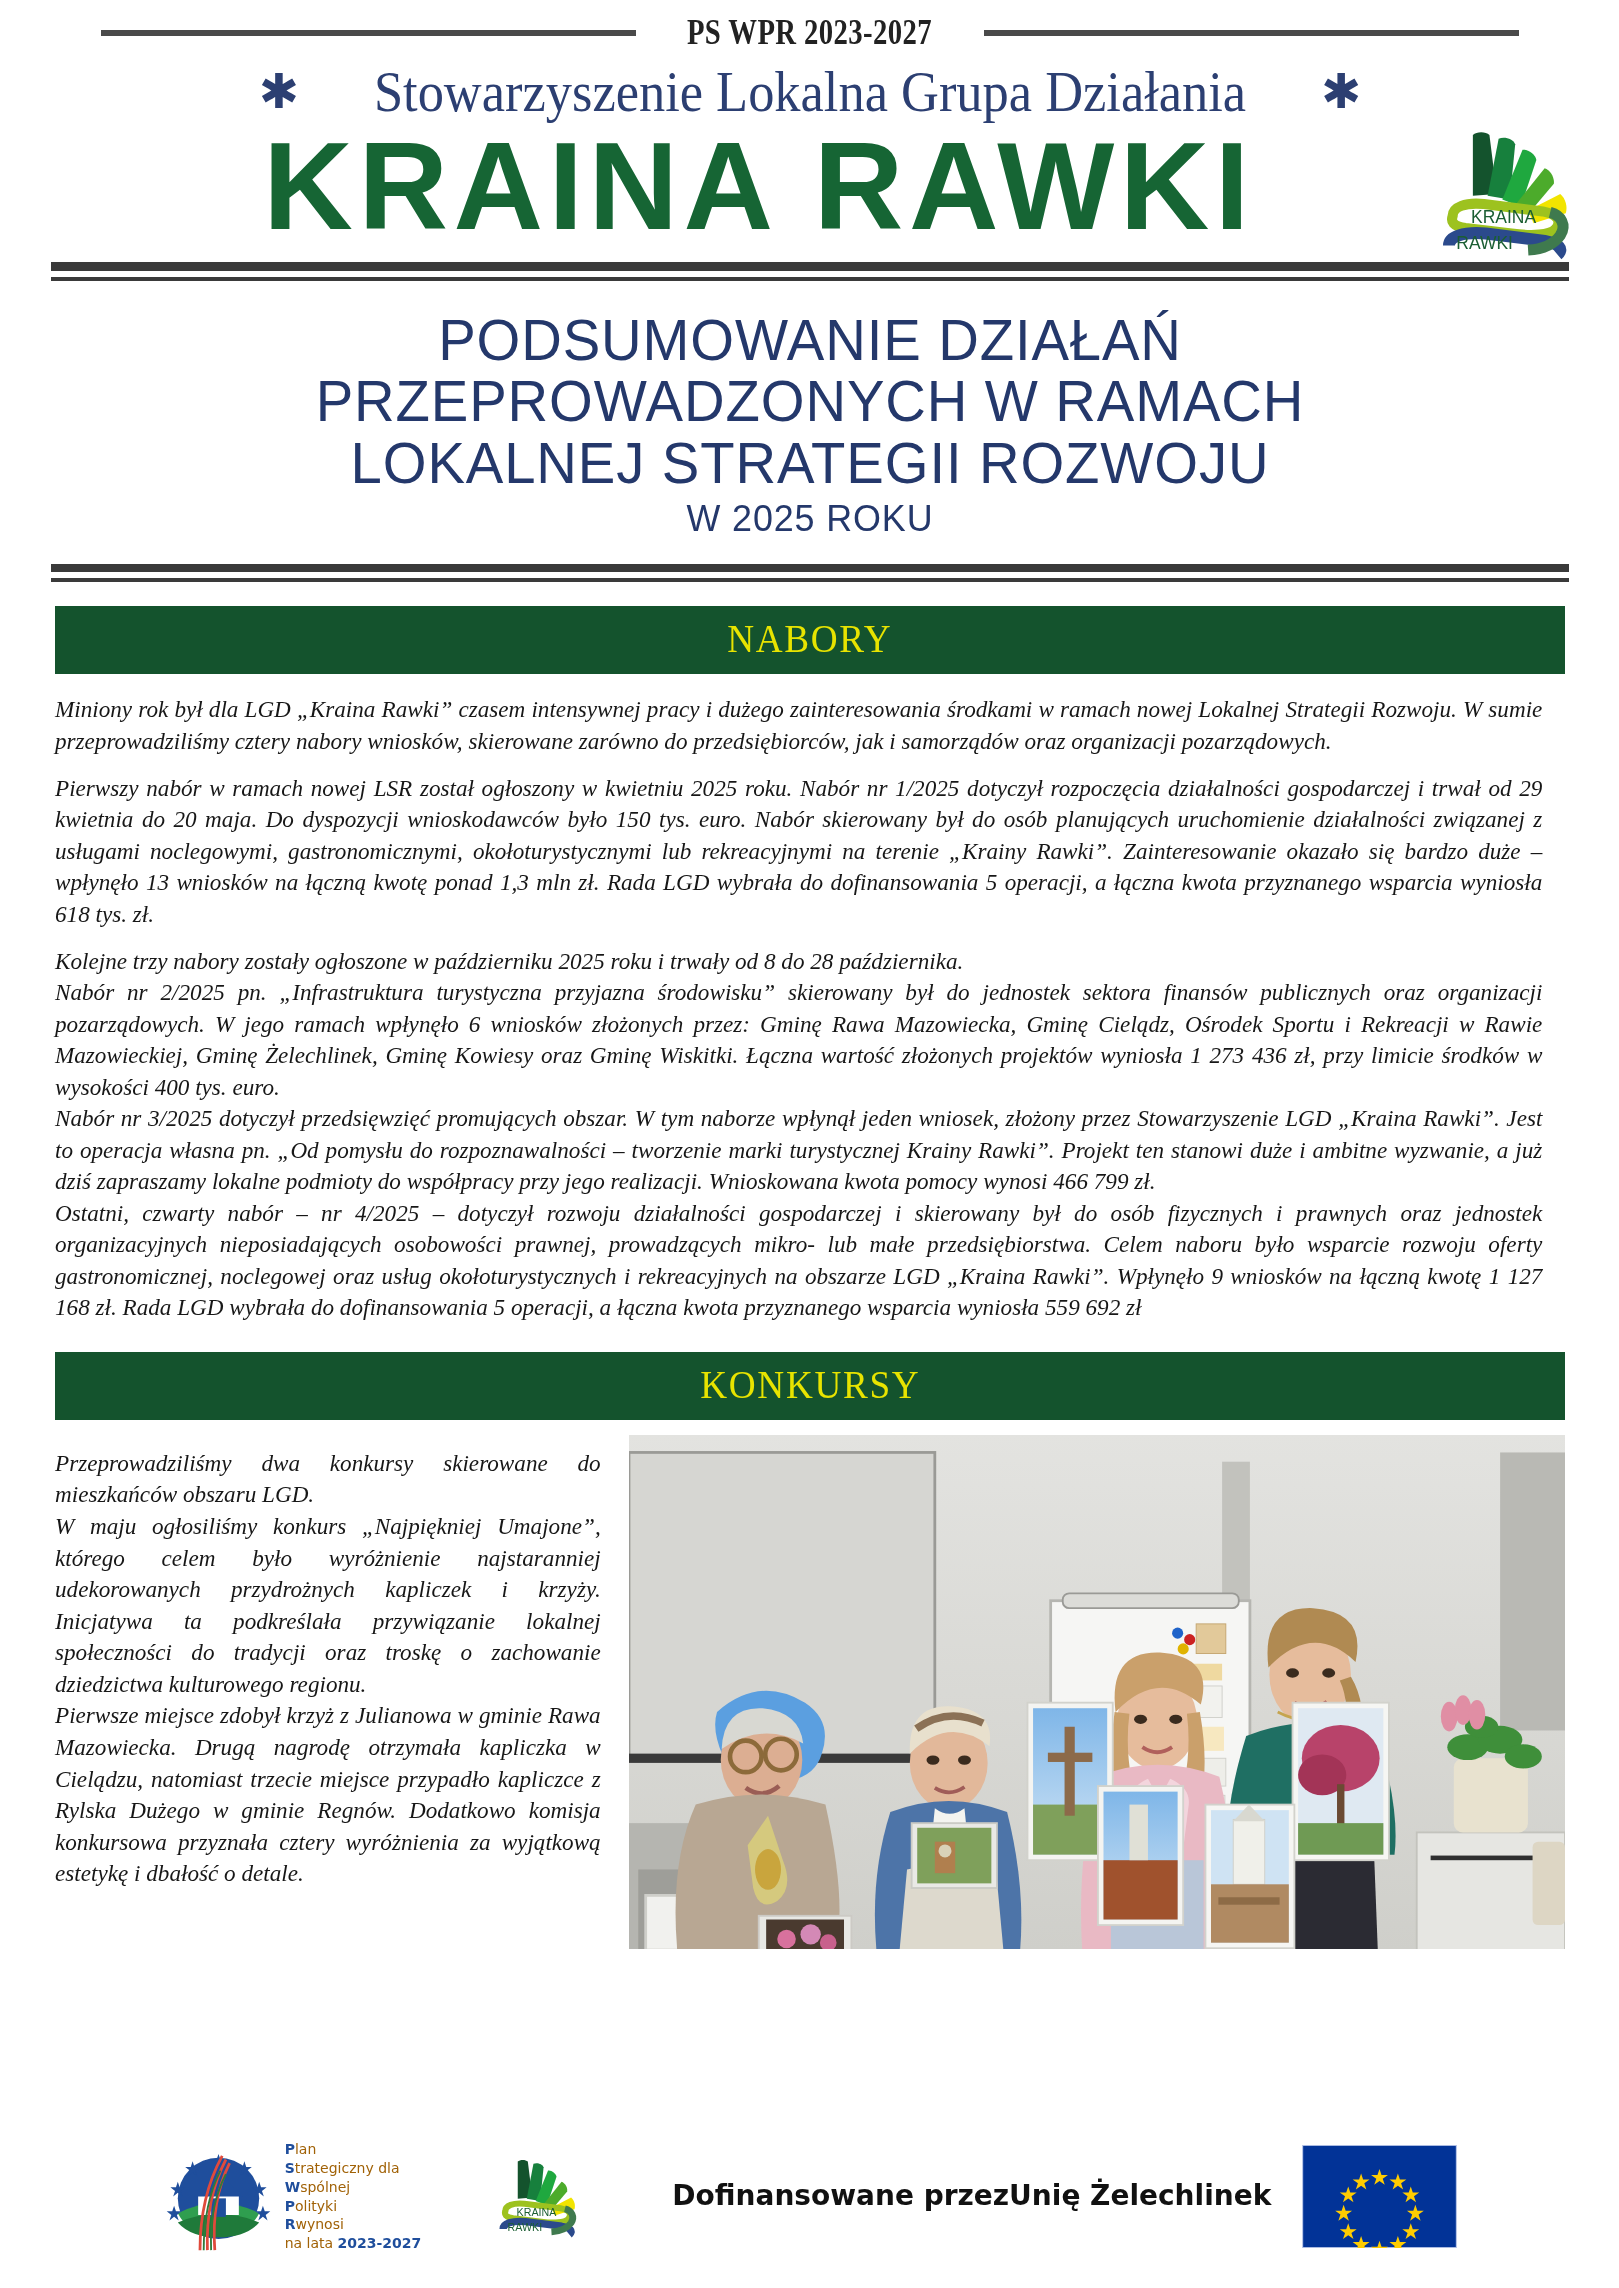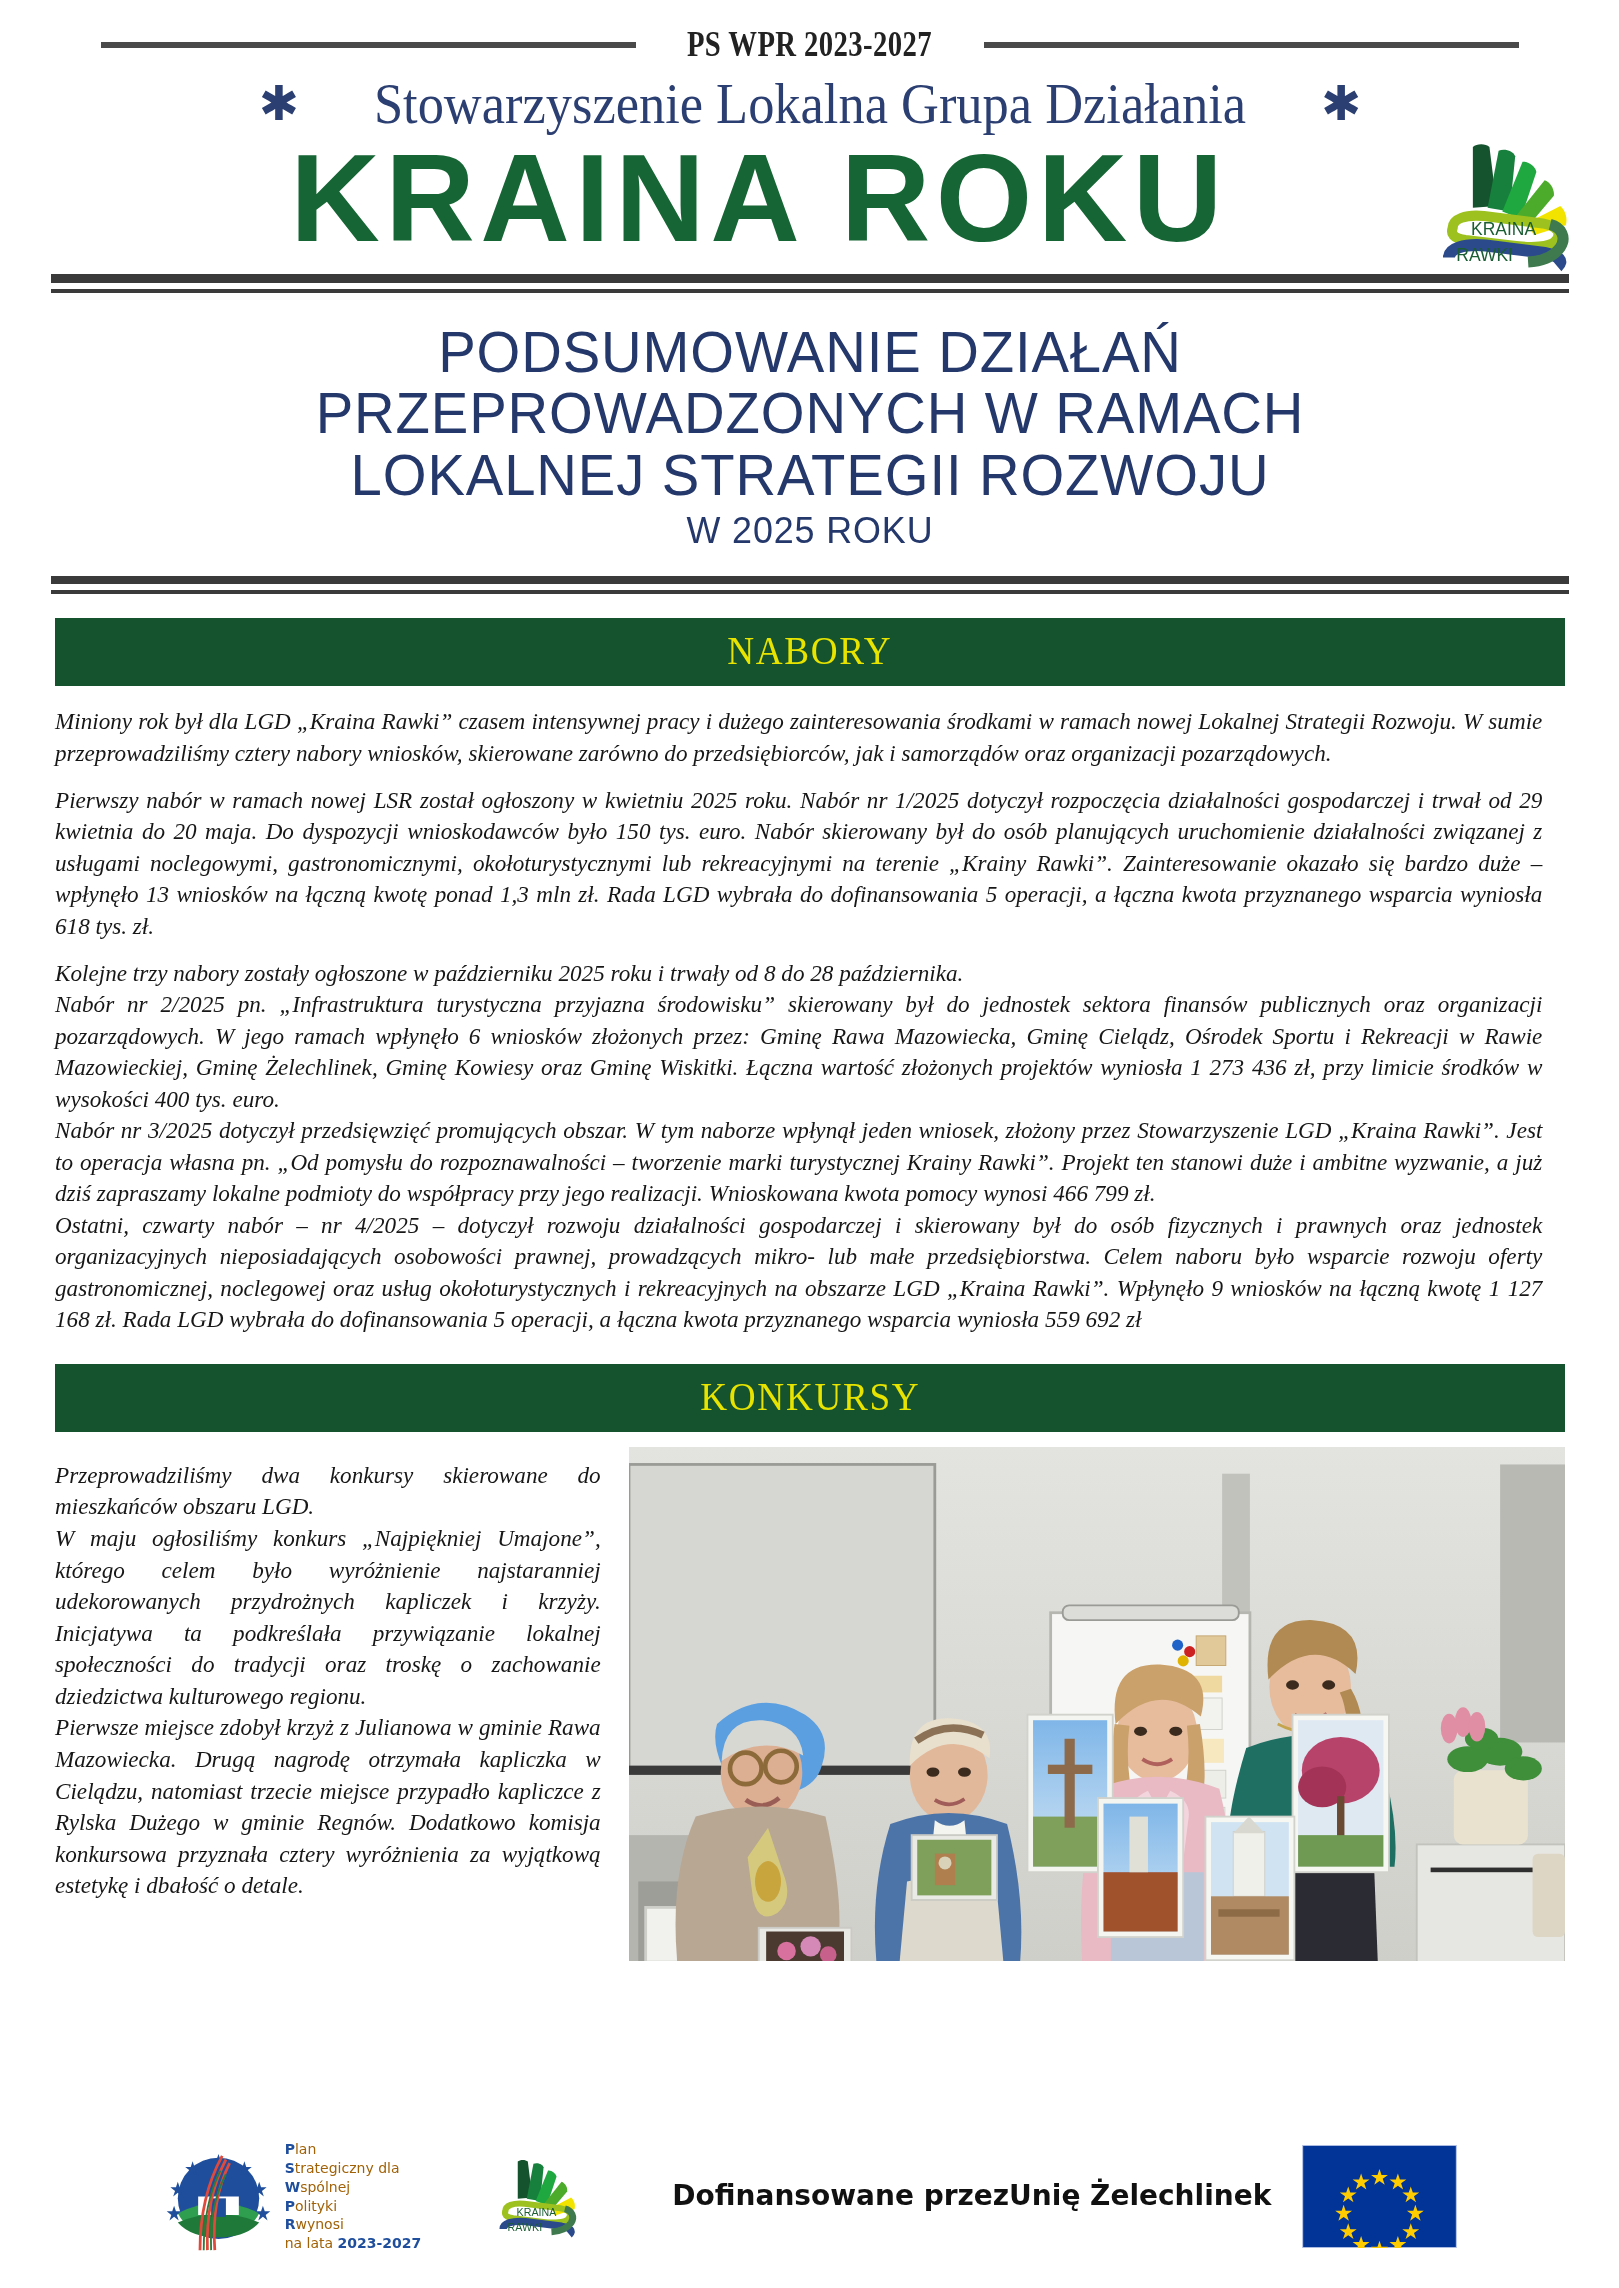--- a/index.html
+++ b/index.html
@@ -6,21 +6,21 @@
   html, body { margin:0; padding:0; }
   body {
     width:1620px; height:2289px;
     background:#ffffff;
     font-family:"Liberation Serif", serif;
     overflow:hidden;
     position:relative;
   }
 
   
-  .masthead { padding:25px 51px 0 51px; position:relative; }
+  .masthead { padding:13px 51px 0 51px; position:relative; }
 
   .kicker-row {
     display:flex; align-items:center; justify-content:center;
     gap:24px; margin-bottom:5.5px;
   }
   .kicker-rule { flex:0 0 auto; width:535px; height:6.5px; background:#4a4a4a; }
   .kicker-text {
     font-family:"Liberation Serif", serif;
     font-weight:bold; font-size:35px; color:#222; letter-spacing:0.5px;
     white-space:nowrap;
@@ -144,21 +144,21 @@
     <div class="kicker-rule"></div>
   </div>
 
   <div class="assoc-row">
     <span class="star-glyph">✱</span>
     <span class="assoc-title">Stowarzyszenie Lokalna Grupa Działania</span>
     <span class="star-glyph">✱</span>
   </div>
 
   <div class="bigname-row">
-    <div class="bigname">KRAINA ROKU</div>
+    <div class="bigname">KRAINA RAWKI</div>
 
     <div class="kr-logo" style="left:1381px; top:5.5px; width:194px; height:138px;">
       <svg width="194" height="138" viewBox="0 0 210 150">
         <g>
           <path d="M44 12 C48 8 58 8 62 12 L70 76 L44 78 Z" fill="#14532d"></path>
           <path d="M72 16 C78 13 88 16 90 22 L84 82 L60 78 Z" fill="#17803d"></path>
           <path d="M98 28 C104 27 112 33 113 39 L96 90 L76 82 Z" fill="#1fa83f"></path>
           <path d="M122 48 C128 50 133 58 132 65 L104 98 L90 88 Z" fill="#4cab2b"></path>
           <path d="M139 76 C145 81 147 90 145 97 L110 108 L104 94 Z" fill="#f2e400"></path>
         </g>

